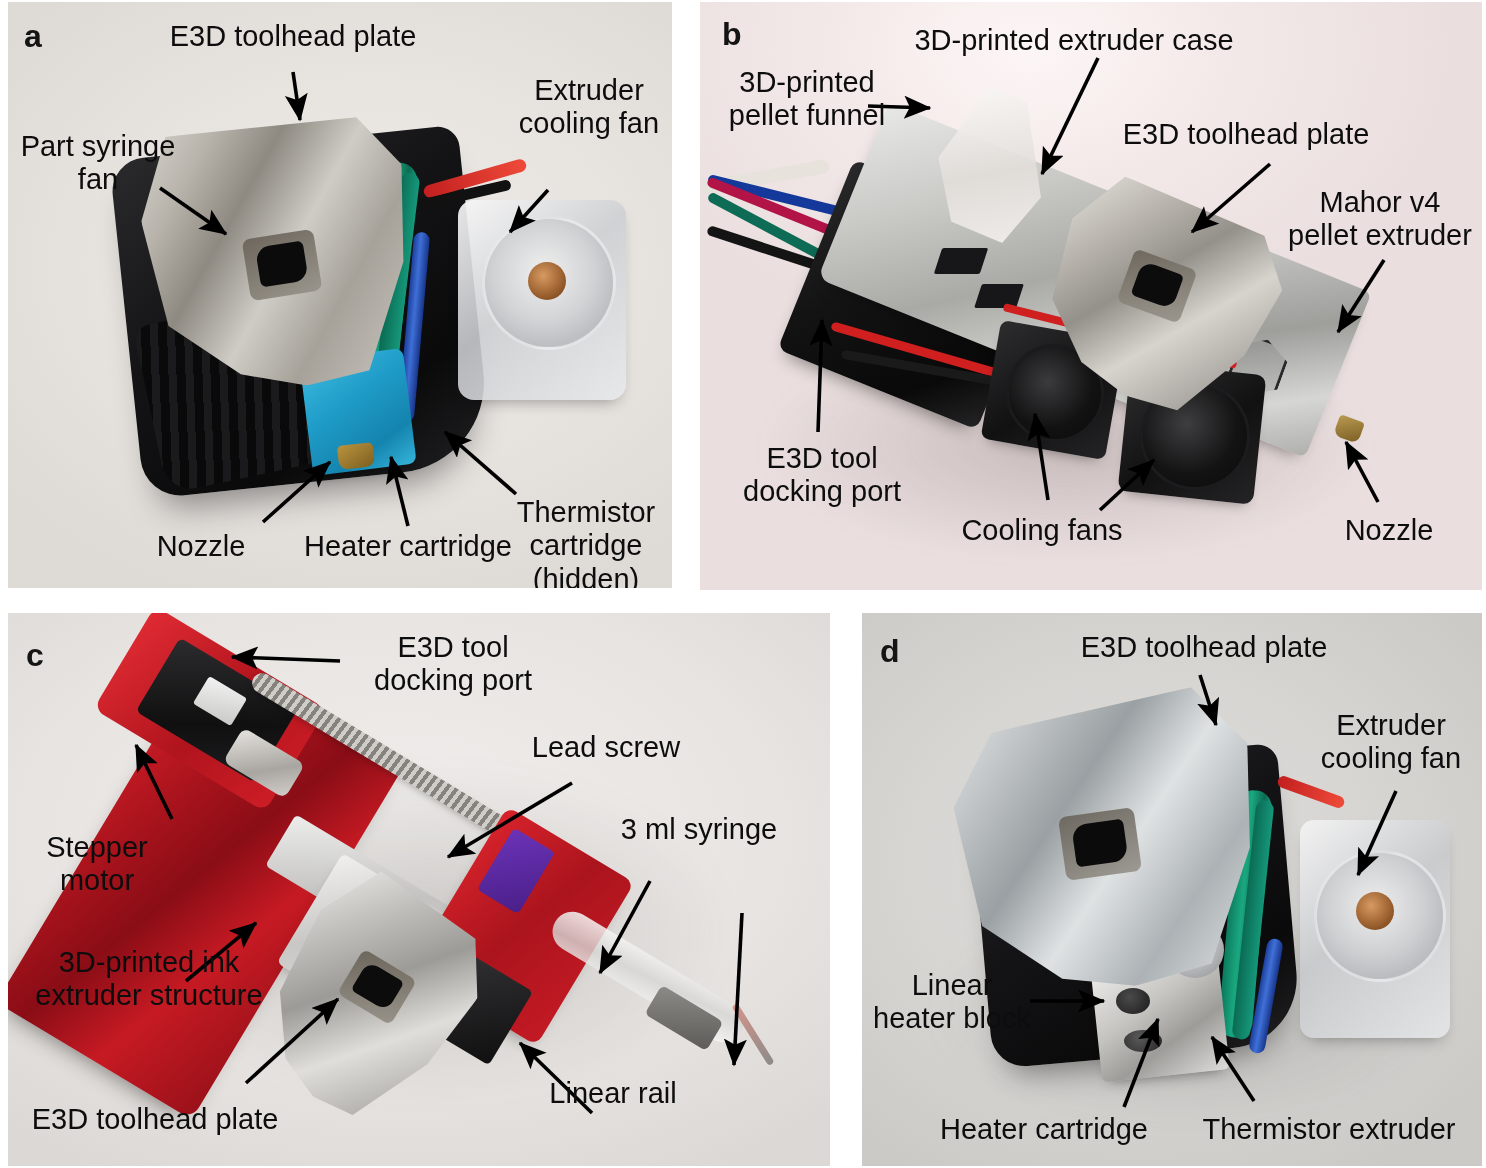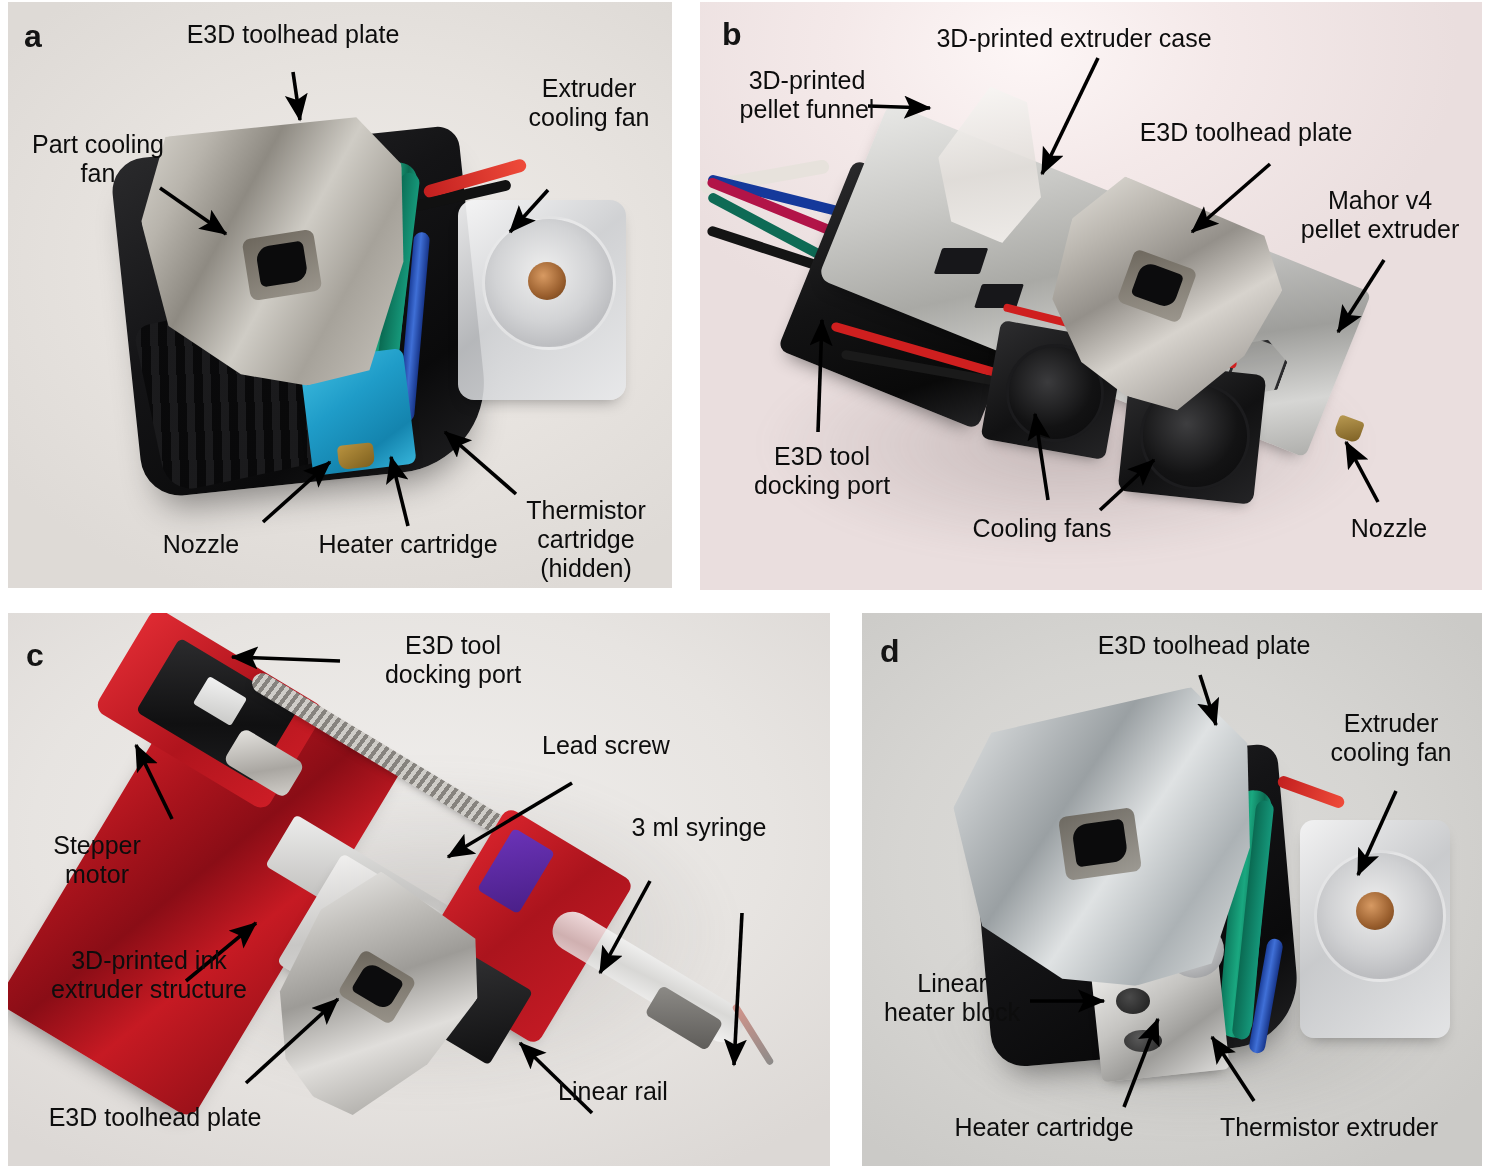--- a/index.html
+++ b/index.html
@@ -25,21 +25,21 @@
   #panel-d{left:862px;top:613px; width:620px; height:553px;
     background:
       radial-gradient(ellipse 70% 65% at 45% 45%, #dedddb 0%, #d6d5d2 55%, #cbcac7 100%);
   }
 
   
   .panel-letter{position:absolute;font-weight:bold;color:#141414;
     font-size:32px;line-height:1;letter-spacing:0px;}
 
   
-  .lbl{position:absolute;color:#0d0d0d;font-size:25px;line-height:1.15;
+  .lbl{position:absolute;color:#0d0d0d;font-size:29px;line-height:1.15;
     white-space:pre;font-weight:400;}
   .lbl.c{text-align:center;}
 
   
   .arrows{position:absolute;left:0;top:0;width:100%;height:100%;pointer-events:none;}
 
   
   .obj{position:absolute;}
 
   
@@ -258,21 +258,21 @@
       <line x1="255" y1="520" x2="322" y2="460" stroke="#000" stroke-width="3.6" marker-end="url(#ah)"></line>
       <line x1="400" y1="524" x2="383" y2="455" stroke="#000" stroke-width="3.6" marker-end="url(#ah)"></line>
       <line x1="508" y1="492" x2="437" y2="430" stroke="#000" stroke-width="3.6" marker-end="url(#ah)"></line>
     </svg>
 
     <div class="panel-letter" style="left:16px;top:18px;">a</div>
 
     <div class="lbl c" style="left:146px;top:18px;width:278px;">E3D toolhead plate</div>
     <div class="lbl c" style="left:496px;top:72px;width:170px;">Extruder
 cooling fan</div>
-    <div class="lbl c" style="left:0px;top:128px;width:180px;">Part cooling
+    <div class="lbl c" style="left:0px;top:128px;width:180px;">Part syringe
 fan</div>
     <div class="lbl c" style="left:490px;top:494px;width:176px;">Thermistor
 cartridge
 (hidden)</div>
     <div class="lbl c" style="left:128px;top:528px;width:130px;">Nozzle</div>
     <div class="lbl c" style="left:290px;top:528px;width:220px;">Heater cartridge</div>
   </div>
 
   <div class="panel" id="panel-b">
     <div class="obj b-shadow" style="left:56px;top:328px;"></div>

